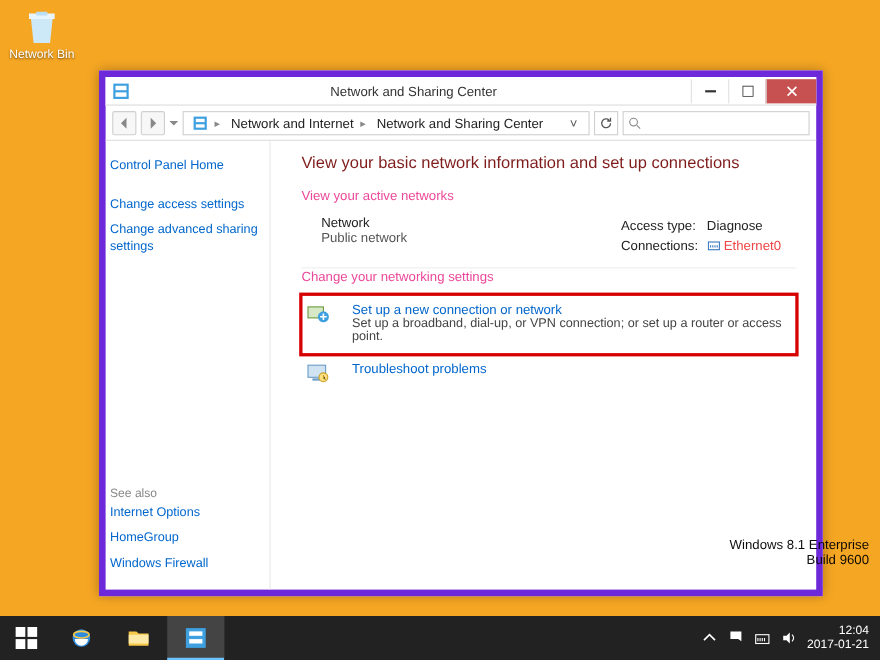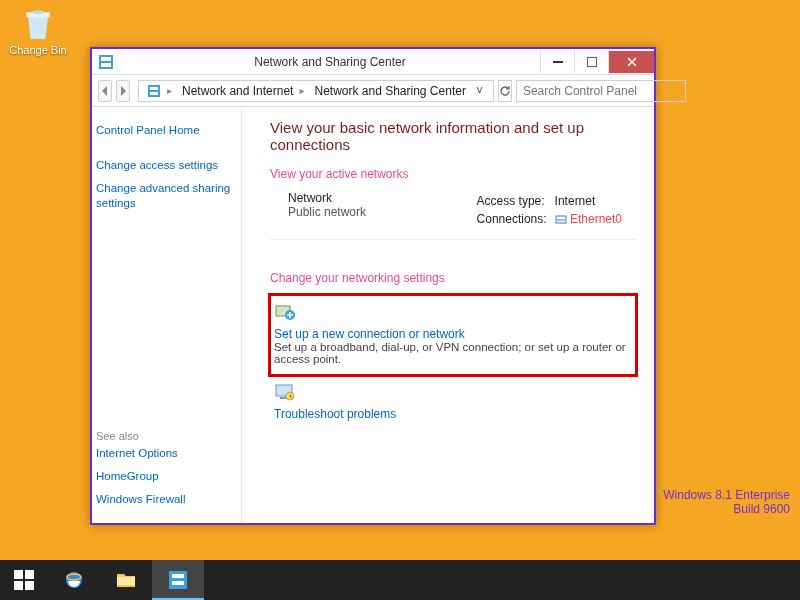--- a/index.html
+++ b/index.html
@@ -7,22 +7,22 @@
   body { background:#f5a623; overflow:hidden; }
 
   
   .desktop { position:absolute; left:0; top:0; right:0; bottom:40px; }
   .desktop-icon { position:absolute; left:8px; top:4px; width:60px; text-align:center; cursor:pointer; }
   .desktop-icon svg { width:40px; height:40px; display:block; margin:0 auto; }
   .desktop-icon-label { color:#fff; font-size:11px; text-shadow:0 1px 2px rgba(0,0,0,.6); }
 
   
   .window {
-    position:absolute; left:90px; top:47px; width:566px; height:478px;
-    background:#fff; border:2px solid #6d28d9; box-shadow:0 0 10px rgba(0,0,0,.3);
+    position:absolute; left:90px; top:64px; width:658px; height:478px;
+    background:#fff; border:6px solid #6d28d9; box-shadow:0 0 10px rgba(0,0,0,.3);
     display:flex; flex-direction:column;
   }
   .titlebar { height:26px; background:#fff; display:flex; align-items:center; border-bottom:1px solid #dcdcdc; }
   .titlebar .app-icon { width:16px; height:16px; margin:0 6px; }
   .titlebar .title { flex:1; text-align:center; font-size:12px; color:#333; }
   .titlebar .winbtn { height:22px; width:34px; display:flex; align-items:center; justify-content:center; cursor:pointer; border-left:1px solid #e0e0e0; }
   .titlebar .winbtn.close { background:#c75050; color:#fff; width:46px; }
   .titlebar .winbtn svg { width:10px; height:10px; }
 
   .navbar { height:32px; display:flex; align-items:center; gap:4px; padding:0 6px; border-bottom:1px solid #dcdcdc; }
@@ -40,57 +40,57 @@
 
   .body { flex:1; display:flex; }
   .sidebar { width:150px; border-right:1px solid #e8e8e8; padding:12px 4px; display:flex; flex-direction:column; }
   .sidebar .link { color:#0066cc; font-size:11.5px; padding:4px 0; cursor:pointer; line-height:1.3; }
   .see-also { color:#888; font-size:11px; margin-top:6px; }
 
   .main { flex:1; padding:12px 18px 12px 28px; }
   .page-title { color:#7f1d1d; font-size:15px; margin-bottom:14px; }
   .section-label { color:#ec4899; margin-bottom:10px; }
 
-  .net-row { display:flex; justify-content:space-between; padding:0 6px 10px 18px; border-bottom:1px solid #eee; margin-bottom:31px; }
+  .net-row { display:flex; justify-content:space-between; padding:0 6px 10px 18px; border-bottom:1px solid #eee; margin-bottom:0; }
   .net-row .left .name { font-weight:500; }
   .net-row .left .type { color:#555; }
   .net-row .right { font-size:12px; }
   .net-row .right table td { padding:1px 6px 1px 0; vertical-align:top; }
   .net-row .right a { color:#ef4444; text-decoration:none; }
 
-  .task { display:flex; gap:4px; padding:6px 4px 10px 4px;flex-direction:column; }
+  .task { display:flex; gap:20px; padding:6px 4px 10px 4px; }
   .task.hl { outline:3px solid #d60000; outline-offset:-1px; }
   .task .icon { width:22px; height:22px; flex:0 0 22px; }
   .task .t { color:#0066cc; font-size:12px; cursor:pointer; }
   .task .d { color:#444; font-size:11.5px; }
 
   
   .taskbar {
     position:absolute; left:0; right:0; bottom:0; height:40px;
     background:#222; display:flex; align-items:stretch; color:#fff;
   }
   .taskbar .start { width:48px; display:flex; align-items:center; justify-content:center; cursor:pointer; }
   .taskbar .tbtn { width:52px; display:flex; align-items:center; justify-content:center; cursor:pointer; }
   .taskbar .tbtn.active { background:#444; box-shadow: inset 0 -2px 0 #6cc1ff; }
   .taskbar .tray { margin-left:auto; display:flex; align-items:center; gap:10px; padding-right:10px; font-size:11px; }
   .taskbar .tray svg { width:14px; height:14px; fill:#fff; }
   .taskbar .clock { text-align:right; line-height:1.2; }
-  .watermark { position:absolute; right:10px; bottom:44px; color:#6d28d9; text-align:right; font-size:12px; opacity:.95; }
+  .watermark { position:absolute; right:10px; bottom:44px; color:#000000; text-align:right; font-size:12px; opacity:.95; }
 </style>
 </head>
 <body>
 
 <div class="desktop">
   <div class="desktop-icon">
     <svg viewBox="0 0 48 48">
       <path fill="#cde8f7" d="M12 14h24l-3 28H15z"></path>
         <path fill="#e8f5fd" d="M10 10h28v6H10z"></path>
         <path fill="#b8dff5" d="M18 8h12v4H18z"></path>
     </svg>
-    <div class="desktop-icon-label">Change Bin</div>
+    <div class="desktop-icon-label">Network Bin</div>
   </div>
 
   <div class="window">
 
     <div class="titlebar">
       <svg class="app-icon" viewBox="0 0 16 16">
         <rect x="1" y="1" width="14" height="14" fill="#3fa0e0"></rect>
           <rect x="3" y="3" width="10" height="4" fill="#fff"></rect>
           <rect x="3" y="9" width="10" height="4" fill="#fff"></rect>
       </svg>
@@ -144,21 +144,20 @@
         </span>
         <span class="spacer"></span>
         <span class="combo-arrow">˅</span>
       </div>
       <div class="refresh">
           <svg viewBox="0 0 12 12" width="12" height="12">
             <path fill="none" stroke="#555" stroke-width="1.2" d="M10 6a4 4 0 11-1.2-2.8M10 1v3H7"></path>
           </svg>
         </div>
       <div class="searchbox">
-        <input placeholder="Search Control Panel" style="">
         <svg viewBox="0 0 12 12">
             <circle cx="5" cy="5" r="3.5" fill="none" stroke="#888"></circle>
             <path stroke="#888" d="M8 8l3 3"></path>
           </svg>
       </div>
     </div>
 
     <div class="body">
       <div class="sidebar">
         <div class="link">Control Panel Home</div>
@@ -179,21 +178,21 @@
         <div class="net-row">
           <div class="left">
             <div class="name">Network</div>
             <div class="type">Public network</div>
           </div>
           <div class="right">
             <table>
               <tbody>
                   <tr>
                 <td>Access type:</td>
-                <td>Internet</td>
+                <td>Diagnose</td>
               </tr>
               <tr>
                 <td>Connections:</td>
                 <td>
                   <svg width="12" height="12" viewBox="0 0 12 12" style="vertical-align:-2px">
                         <rect x="1" y="3" width="10" height="7" fill="none" stroke="#3a78c3"></rect>
                         <path stroke="#3a78c3" d="M3 6v2M5 6v2M7 6v2M9 6v2"></path>
                       </svg>
                   <a href="#">Ethernet0</a>
                 </td>
@@ -261,13 +260,33 @@
       </svg>
   </div>
   <div class="tbtn active">
     <svg width="24" height="24" viewBox="0 0 24 24">
         <rect x="3" y="3" width="18" height="18" fill="#3fa0e0"></rect>
         <rect x="6" y="6" width="12" height="4" fill="#fff"></rect>
         <rect x="6" y="13" width="12" height="4" fill="#fff"></rect>
       </svg>
   </div>
 
+  <div class="tray">
+    <svg viewBox="0 0 14 14">
+        <path d="M2 9l5-5 5 5" fill="none" stroke="#fff" stroke-width="1.5"></path>
+      </svg>
+    <svg viewBox="0 0 14 14">
+        <path fill="#fff" d="M2 1h10v9l-3-2H2z"></path>
+      </svg>
+    <svg viewBox="0 0 14 14">
+        <rect x="1" y="4" width="12" height="8" fill="none" stroke="#fff"></rect>
+        <path stroke="#fff" d="M3 7v3M5 7v3M7 7v3M9 7v3"></path>
+      </svg>
+    <svg viewBox="0 0 14 14">
+        <path fill="#fff" d="M2 5h3l3-3v10l-3-3H2z"></path>
+        <path fill="none" stroke="#fff" d="M10 4c2 2 2 4 0 6"></path>
+      </svg>
+    <div class="clock">
+      <div>12:04</div>
+      <div>2017-01-21</div>
+    </div>
+  </div>
 </div>
 
 </body></html>

